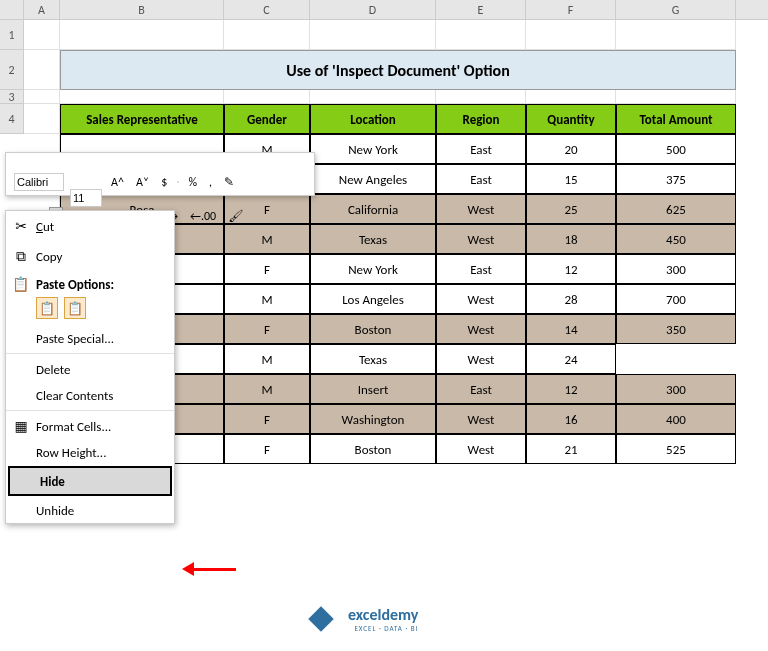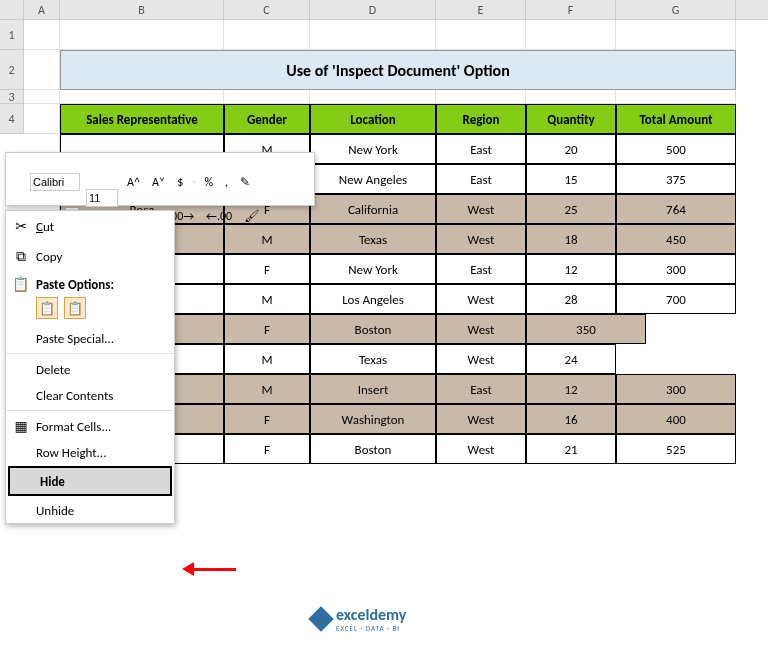--- a/index.html
+++ b/index.html
@@ -17,41 +17,41 @@
 
 .colA { width: 36px; } .colB { width: 164px; } .colC { width: 86px; }
 .colD { width: 126px; } .colE { width: 90px; } .colF { width: 90px; } .colG { width: 120px; }
 
 .title { background: #dce9f2; text-align: center; font-weight: bold; font-size: 16px; border: 1px solid #999; line-height: 40px; height: 40px; }
 .th { background: #84cc16; font-weight: bold; text-align: center; border: 1px solid #000; line-height: 30px; }
 .td { background: #fff; text-align: center; border: 1px solid #000; line-height: 30px; }
 .tdL { text-align: center; }
 .sel .td { background: #c9b9a8; }
 
-.mini-toolbar { position: absolute; left: 5px; top: 152px; width: 310px; height: 54px; background: #fff; border: 1px solid #ccc; box-shadow: 1px 2px 5px rgba(0,0,0,.25); font-size: 12px; padding: 3px 24px; display: flex; flex-direction: column; justify-content: space-around; }
+.mini-toolbar { position: absolute; left: 5px; top: 152px; width: 310px; height: 44px; background: #fff; border: 1px solid #ccc; box-shadow: 1px 2px 5px rgba(0,0,0,.25); font-size: 12px; padding: 3px 8px; display: flex; flex-direction: column; justify-content: space-around; }
 .mt-row { display: flex; align-items: center; gap: 6px; }
 .mt-sep { color: #ccc; }
 .mt-btn { padding: 1px 3px; cursor: default; }
 .sel-input { border: 1px solid #ccc; padding: 0 2px; font-size: 11px; height: 18px; }
 
 .context-menu { position: absolute; left: 5px; top: 210px; width: 170px; background: #fff; border: 1px solid #ccc; box-shadow: 1px 2px 6px rgba(0,0,0,.3); font-size: 13px; }
 .cm-item { display: flex; align-items: center; height: 30px; padding: 0 10px 0 30px; position: relative; cursor: default; }
 .cm-item.short { height: 26px; }
 .cm-icon { position: absolute; left: 6px; width: 18px; text-align: center; font-size: 14px; }
 .cm-paste-icons { display: flex; gap: 6px; padding-left: 30px; padding-bottom: 6px; }
 .cm-paste-icons span { width: 22px; height: 22px; border: 1px solid #d9a441; background: #fde9cc; display: inline-flex; align-items: center; justify-content: center; font-size: 13px; color: #8a5a1a; }
 .cm-highlight { background: #d9d9d9; border: 2px solid #000; margin: 1px 2px; font-weight: bold; }
 .cm-sep { height: 1px; background: #e0e0e0; margin: 2px 0; }
 .underline-letter { text-decoration: underline; }
 
 .arrow { position: absolute; left: 182px; top: 562px; display:flex; align-items:center; }
 .arrow-line { width: 42px; height: 3px; background: #ff0000; }
 .arrow-head { width: 0; height: 0; border-top: 7px solid transparent; border-bottom: 7px solid transparent; border-right: 12px solid #ff0000; }
 
-.logo { position: absolute; left: 312px; top: 605px; display: flex; align-items: center; gap: 6px; color: #2f6f9f; font-weight: bold; font-size: 16px; }
+.logo { position: absolute; left: 312px; top: 605px; display: flex; align-items: center; gap: 18px; color: #2f6f9f; font-weight: bold; font-size: 16px; text-align: right; }
 .logo-sub { font-size: 7px; color: #2f6f9f; letter-spacing: 1px; font-weight: normal; display: block; }
 .logo-cube { width: 18px; height: 18px; background: #2f6f9f; transform: rotate(45deg); }
 </style>
 </head>
 <body>
 
 <div class="col-headers">
   <div style="width:24px"></div>
   <div class="colA">A</div>
   <div class="colB">B</div>
@@ -120,21 +120,21 @@
     <div class="td colF">15</div>
     <div class="td colG">375</div>
       </div>
       <div class="grid-row sel">
         <div class="cell colA"></div>
     <div class="td colB tdL">Rosa</div>
     <div class="td colC">F</div>
     <div class="td colD">California</div>
     <div class="td colE">West</div>
     <div class="td colF">25</div>
-    <div class="td colG">764</div>
+    <div class="td colG">625</div>
       </div>
       <div class="grid-row sel">
         <div class="cell colA"></div>
     <div class="td colB tdL"></div>
     <div class="td colC">M</div>
     <div class="td colD">Texas</div>
     <div class="td colE">West</div>
     <div class="td colF">18</div>
     <div class="td colG">450</div>
       </div>
@@ -155,20 +155,21 @@
     <div class="td colE">West</div>
     <div class="td colF">28</div>
     <div class="td colG">700</div>
       </div>
       <div class="grid-row sel">
         <div class="cell colA"></div>
     <div class="td colB tdL"></div>
     <div class="td colC">F</div>
     <div class="td colD">Boston</div>
     <div class="td colE">West</div>
+    <div class="td colF">14</div>
     <div class="td colG">350</div>
       </div>
       <div class="grid-row">
         <div class="cell colA"></div>
     <div class="td colB tdL"></div>
     <div class="td colC">M</div>
     <div class="td colD">Texas</div>
     <div class="td colE">West</div>
     <div class="td colF">24</div>
       </div>

